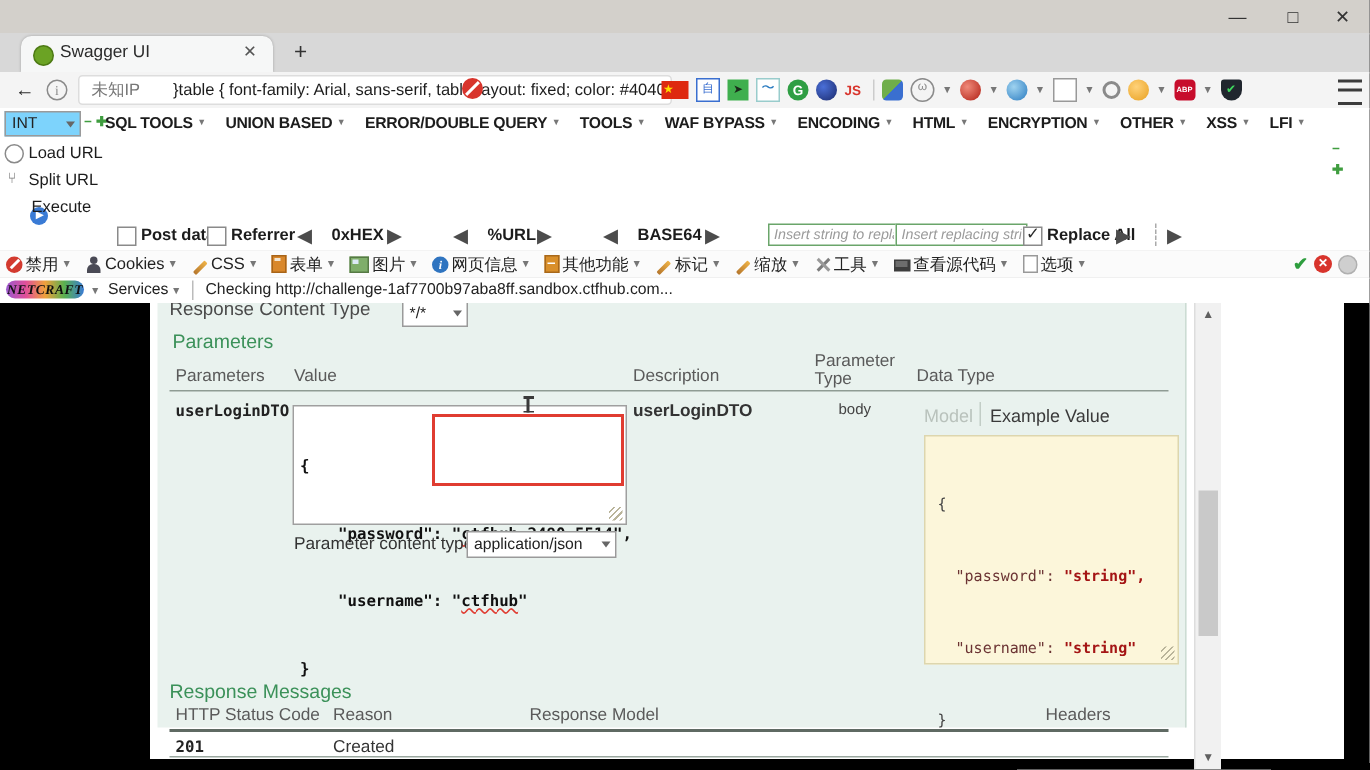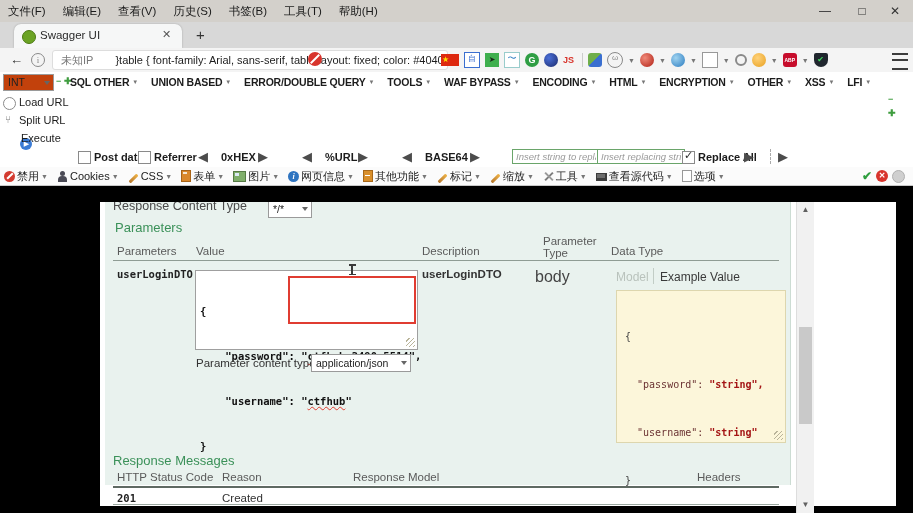--- a/index.html
+++ b/index.html
@@ -35,21 +35,21 @@
   .extrow{left:441px;top:4px;height:16px;display:flex;align-items:center;gap:5px}
   .mini{width:14px;height:14px;display:inline-block;position:relative;flex:none}
   .car{color:#777;font-size:7px;flex:none}
   .sep{width:1px;height:14px;background:#ccc;flex:none}
   .hamburger{left:892px;top:5px;width:16px;height:13px;border-top:2px solid #3c3c3c;
              border-bottom:2px solid #3c3c3c}
   .hamburger::after{content:"";position:absolute;left:0;top:3.5px;width:16px;height:2px;background:#3c3c3c}
 
   
   .hackbar{left:0;top:72px;width:913px;height:95px;background:#fff;border-bottom:1px solid #d5d5d5}
-  .hbselect{left:3px;top:2px;width:45px;height:15px;border:1px solid #9a9a9a;background:#c2410c;font-size:10.5px;
+  .hbselect{left:3px;top:2px;width:45px;height:15px;border:1px solid #9a9a9a;background:#7dd3fc;font-size:10.5px;
             color:#222;line-height:15px;padding-left:4px}
   .caret{position:absolute;right:3px;top:6px;width:0;height:0;border-left:3.5px solid transparent;
          border-right:3.5px solid transparent;border-top:4px solid #666}
   .hbmenus{left:70px;top:2px;display:flex;gap:13px;font-size:10.5px;color:#1c1c1c;font-weight:bold;
            letter-spacing:-.2px;align-items:center;height:15px}
   .hbmenus .car{font-size:6px;margin-left:-10px}
   .greenmini{color:#3f9d3f;font-size:9px;font-weight:bold}
   .hbaction{font-size:11px;color:#1c1c1c}
   .hbta{left:76px;top:23px;width:806px;height:41px;border:2px solid #6aa56a;border-radius:7px;background:#fff;
         font-size:11.5px;color:#111;padding:5px 8px;line-height:14px}
@@ -125,29 +125,20 @@
   .sbarrow{left:0;width:17px;height:16px;color:#606060;font-size:8px;text-align:center;line-height:16px}
   .sbthumb{left:2px;top:125px;width:13px;height:97px;background:#c9c9c9}
   .flag{width:17px;height:12px;background:#de2910;color:#ffde00;font-size:8px;line-height:12px;padding-left:1px;flex:none}
 </style>
 </head>
 <body>
 
 <div class="r screen" style="inset:0">
 
   <div class="r titlebar">
-    <div class="r menus">
-      <span>文件(F)</span>
-      <span>编辑(E)</span>
-      <span>查看(V)</span>
-      <span>历史(S)</span>
-      <span>书签(B)</span>
-      <span>工具(T)</span>
-      <span>帮助(H)</span>
-    </div>
     <div class="r winbtn" style="left:810px">—</div>
     <div class="r winbtn" style="left:847px">□</div>
     <div class="r winbtn" style="left:880px">✕</div>
   </div>
 
   <div class="r tabbar">
     <div class="r tab">
       <span class="r favicon"></span>
       <span class="r tabtitle">Swagger UI</span>
       <span class="r tabclose">✕</span>
@@ -191,21 +182,21 @@
   </div>
 
   <div class="r hackbar">
     <div class="r hbselect">
       <span>INT</span>
       <span class="caret"></span>
     </div>
     <span class="r greenmini" style="left:56px;top:4px">−</span>
     <span class="r greenmini" style="left:64px;top:4px">✚</span>
     <div class="r hbmenus">
-      <span>SQL OTHER</span>
+      <span>SQL TOOLS</span>
         <span class="car">▼</span>
       <span>UNION BASED</span>
         <span class="car">▼</span>
       <span>ERROR/DOUBLE QUERY</span>
         <span class="car">▼</span>
       <span>TOOLS</span>
         <span class="car">▼</span>
       <span>WAF BYPASS</span>
         <span class="car">▼</span>
       <span>ENCODING</span>
@@ -319,20 +310,28 @@
           <span class="car">▼</span>
         </span>
     </div>
     <div class="r statusicons" style="left:862px">
       <span class="okcheck">✔</span>
       <span class="errball">✕</span>
       <span class="grayball"></span>
     </div>
   </div>
 
+  <div class="r netbar">
+    <div class="r nclogo">NETCRAFT</div>
+    <span class="r car" style="left:60px;top:6px">▼</span>
+    <span class="r ncserv">Services</span>
+    <span class="r car" style="left:114px;top:6px">▼</span>
+    <span class="r ncsep"></span>
+    <span class="r ncstatus nw">Checking http://challenge-1af7700b97aba8ff.sandbox.ctfhub.com...</span>
+  </div>
 
   <div class="r viewport">
     <div class="r page">
       <div class="r panel">
 
         <span class="r nw" style="left:8px;top:-3px;font-size:12.5px;color:#4a4a4a">Response Content Type</span>
         <span class="r selectbox" style="left:163px;top:-2px;width:26px">
           <span>*/*</span>
           <span class="caret"></span>
         </span>
@@ -352,21 +351,21 @@
           <div><span>{</span></div>
           <div><span>    "password": "</span><span class="wavy">ctfhub_2490_5514</span><span>",</span></div>
           <div><span>    "username": "</span><span class="wavy">ctfhub</span><span>"</span></div>
           <div><span>}</span></div>
           <span class="grip"></span>
         </div>
         <div class="r redrect" style="left:183px;top:74px;width:124px;height:44px"></div>
         <div class="r ibeam" style="left:246px;top:62px"></div>
 
         <span class="r" style="left:317px;top:66px;font-size:11.5px;font-weight:bold;color:#333">userLoginDTO</span>
-        <span class="r" style="left:430px;top:66px;font-size:16px;color:#444">body</span>
+        <span class="r" style="left:454px;top:66px;font-size:10px;color:#444">body</span>
 
         <span class="r" style="left:511px;top:68px;font-size:12px;color:#b9c2bc">Model</span>
         <span class="r" style="left:548px;top:66px;width:1px;height:16px;background:#c2cdc6"></span>
         <span class="r" style="left:555px;top:68px;font-size:12px;color:#3a3a3a">Example Value</span>
 
         <div class="r exbox mono" style="left:511px;top:88px">
           <div><span class="exb">{</span></div>
           <div><span class="exk">  "password":</span><span class="exv"> "string",</span></div>
           <div><span class="exk">  "username":</span><span class="exv"> "string"</span></div>
           <div><span class="exb">}</span></div>

